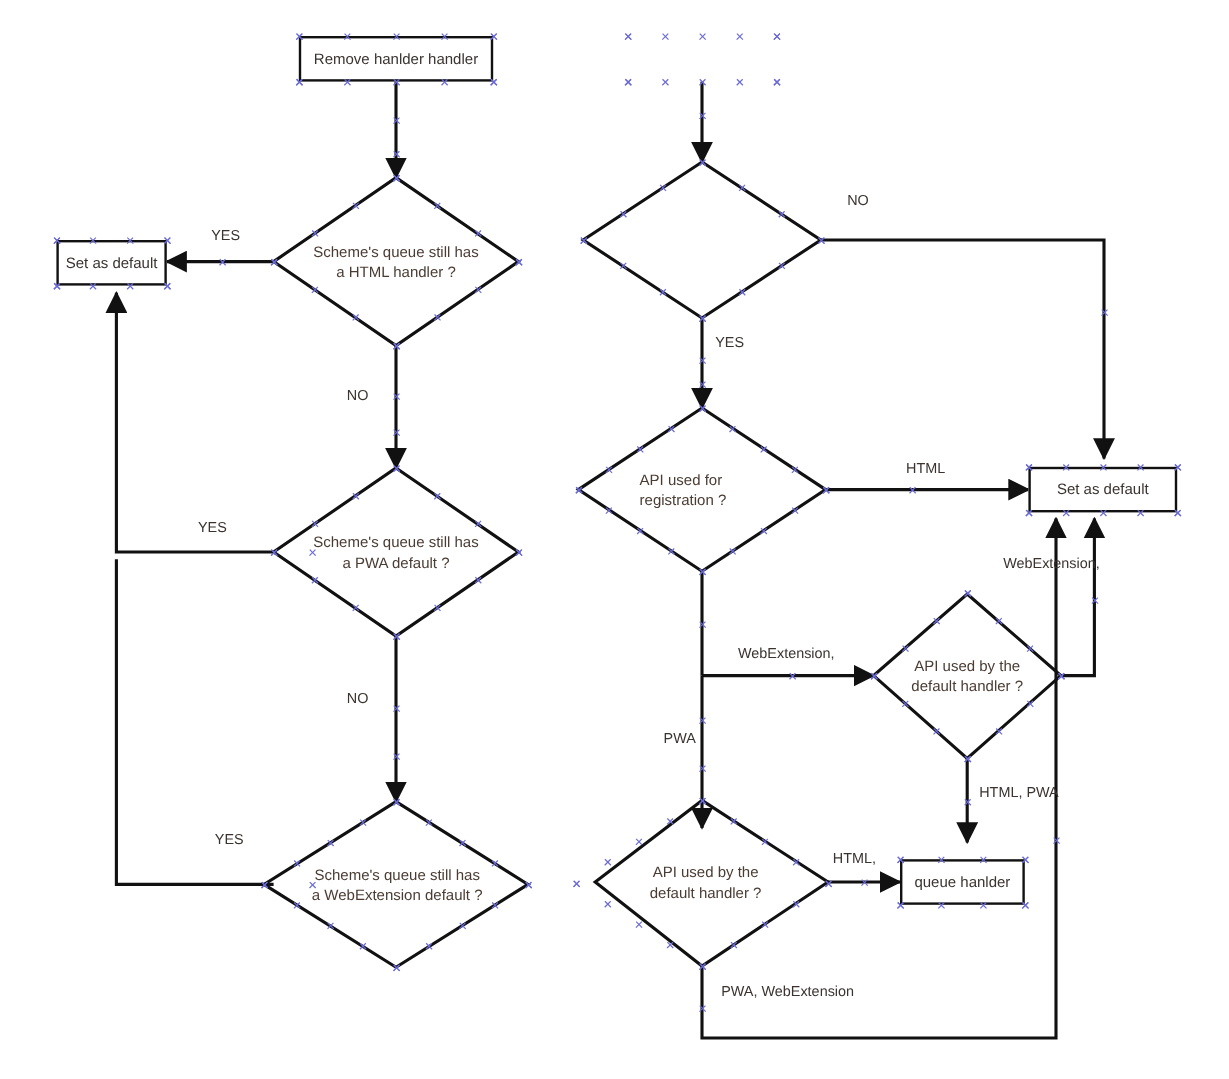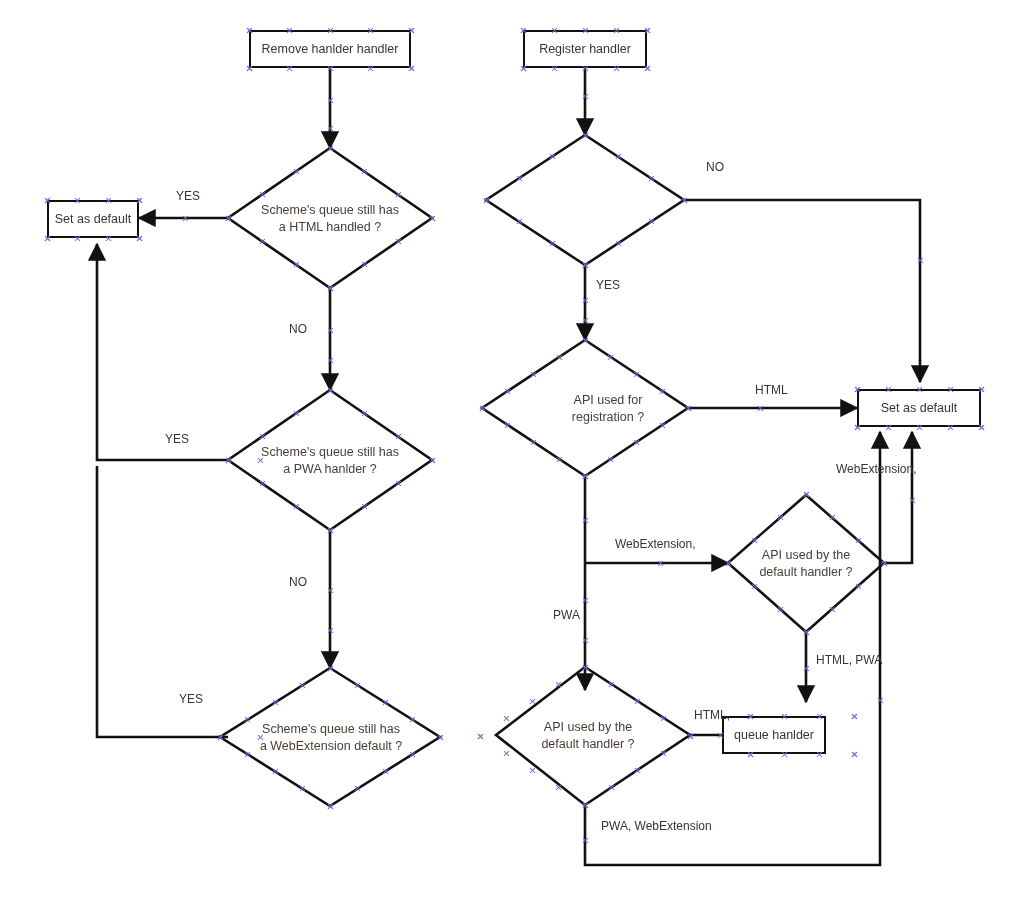--- a/index.html
+++ b/index.html
@@ -79,49 +79,46 @@
   </svg>
 
   <div class="node boxnode" style="left:249px;top:30px;width:162px;height:38px;">
     <span>Remove hanlder handler</span>
   </div>
 
   <div class="node boxnode" style="left:47px;top:200px;width:92px;height:38px;">
     <span>Set as default</span>
   </div>
 
-  <div class="node boxnode" style="left:523px;top:30px;width:124px;height:38px;">
-    <span>Register handler</span>
-  </div>
 
   <div class="node boxnode" style="left:857px;top:389px;width:124px;height:38px;">
     <span>Set as default</span>
   </div>
 
-  <div class="node boxnode" style="left:722px;top:716px;width:104px;height:38px;">
+  <div class="node boxnode" style="left:750px;top:716px;width:104px;height:38px;">
     <span>queue hanlder</span>
   </div>
 
   <div class="dialabel" style="left:240px;top:196px;width:180px;height:46px;">
     <div>Scheme's queue still has</div>
-    <div>a HTML handled ?</div>
+    <div>a HTML handler ?</div>
   </div>
 
   <div class="dialabel" style="left:240px;top:438px;width:180px;height:46px;">
     <div>Scheme's queue still has</div>
-    <div>a PWA hanlder ?</div>
+    <div>a PWA default ?</div>
   </div>
 
   <div class="dialabel" style="left:236px;top:715px;width:190px;height:46px;">
     <div>Scheme's queue still has</div>
     <div>a WebExtension default ?</div>
   </div>
 
 
-  <div class="dialabel left" style="left:533px;top:386px;width:150px;height:46px;align-items:center;">
+  <div class="dialabel left" style="left:533px;top:386px;width:150px;height:46px;">
     <div>API used for</div>
     <div>registration ?</div>
   </div>
 
   <div class="dialabel" style="left:731px;top:541px;width:150px;height:46px;">
     <div>API used by the</div>
     <div>default  handler ?</div>
   </div>
 
   <div class="dialabel" style="left:513px;top:713px;width:150px;height:46px;">

